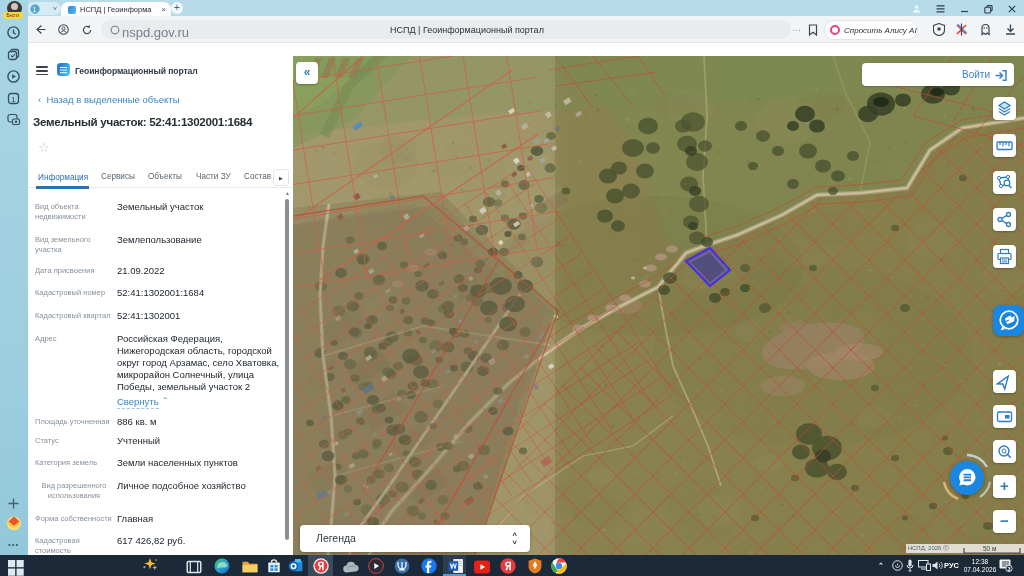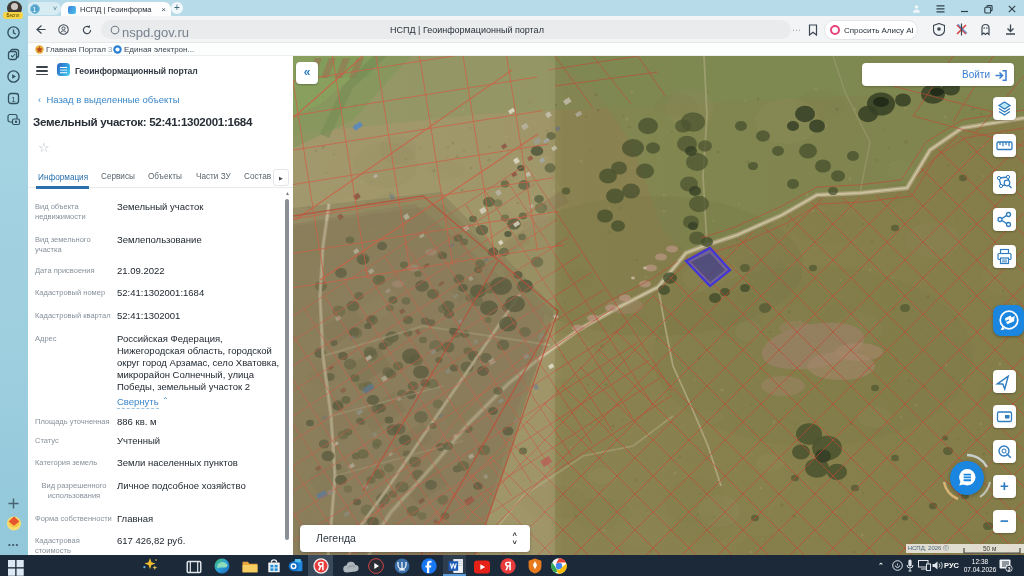--- a/index.html
+++ b/index.html
@@ -14,21 +14,21 @@
   #tab .x { position:absolute; right:5px; top:2.5px; color:#45505c; font-size:8px; }
   #tgroup { position:absolute; left:27px; top:2px; width:34px; height:13px; background:rgba(255,255,255,.45); border-radius:7px; }
   #tgroup .c1 { position:absolute; left:2.5px; top:1.5px; width:10px; height:10px; border-radius:50%; background:#55a4cc; border:1.5px solid #7fc4e0; font-size:7px; color:#fff; text-align:center; line-height:9.5px; }
   #tgroup .ch { position:absolute; right:4px; top:3px; font-size:7px; color:#48788e; }
   #newtab { position:absolute; left:171px; top:2px; width:12px; height:12px; border-radius:50%; background:rgba(255,255,255,.8); color:#3c6578; font-size:10px; line-height:11.5px; text-align:center; }
 
   #toolbar { position:absolute; left:0; top:16px; width:1024px; height:27px; background:#f3f4f5; border-bottom:1px solid #e6e8ea; }
   #omni { position:absolute; left:101px; top:4px; width:690px; height:19px; background:#e9ebed; border-radius:10px; }
   #omni .url { position:absolute; left:21px; top:4.5px; font-size:13px; color:#77828e; }
   #omni .ttl { position:absolute; left:289px; top:4.5px; font-size:9px; color:#2a313a; }
-  #alice { position:absolute; left:824px; top:3.5px; width:94px; height:20px; background:#fff; border:1px solid #e3e5e8; border-radius:10px; font-size:8px; color:#2a313a; }
+  #alice { position:absolute; left:824px; top:3.5px; width:94px; height:20px; background:#fff; border:1px solid #e3e5e8; border-radius:10px; font-size:8px; color:#2a313a;font-style:italic; }
   #alice .ring { position:absolute; left:5px; top:4.5px; width:10px; height:10px; border-radius:50%; border:2.5px solid #e8447c; }
   #alice .tx { position:absolute; left:19px; top:5px; white-space:nowrap; }
 
   #bookmarks { position:absolute; left:0; top:43px; width:1024px; height:13px; background:#fcfdfd; border-bottom:1px solid #eceeef; font-size:8px; color:#3f4854; }
   .bm { position:absolute; top:2px; white-space:nowrap; }
 
   
   #sidebar { position:absolute; left:0; top:0; width:28px; height:555px; background:linear-gradient(180deg,#a9d6e4 0%,#9ecfdf 60%,#92c8da 100%); z-index:30; }
   .sico { position:absolute; left:6px; width:15px; height:15px; color:#33505e; }
   #avatar { position:absolute; left:7px; top:1px; width:15px; height:15px; border-radius:50%; background:#3f3a36; overflow:hidden; }
@@ -1269,32 +1269,20 @@
       </svg>
     <svg style="position:absolute; left:979px; top:7px;" width="13" height="13" viewBox="0 0 13 13">
         <path d="M3,11.5 V5 a3.5,3.5 0 0 1 7,0 v6.5 l-1.8,-1.5 -1.7,1.5 -1.7,-1.5 Z" fill="none" stroke="#3c4754" stroke-width="1.2"></path>
         <circle cx="5.2" cy="5" r="0.8" fill="#3c4754"></circle>
         <circle cx="7.8" cy="5" r="0.8" fill="#3c4754"></circle>
       </svg>
     <svg style="position:absolute; left:1005px; top:8px;" width="11" height="11" viewBox="0 0 11 11">
         <path d="M5.5,0.5 V7 M2.5,4.5 L5.5,7.5 L8.5,4.5 M1,10 h9" fill="none" stroke="#3c4754" stroke-width="1.3"></path>
       </svg>
   </div>
-  <div id="bookmarks">
-    <svg style="position:absolute; left:35px; top:2px;" width="9" height="9" viewBox="0 0 9 9">
-        <circle cx="4.5" cy="4.5" r="4.2" fill="#e8b03c"></circle>
-        <path d="M4.5,1.2 l1,2.1 2.3,0.3 -1.7,1.6 0.4,2.3 -2,-1.1 -2,1.1 0.4,-2.3 -1.7,-1.6 2.3,-0.3 Z" fill="#b84a20"></path>
-      </svg>
-    <span class="bm" style="left:46px;">Главная Портал <span style="color:#9aa3ad;">3</span></span>
-    <svg style="position:absolute; left:113px; top:2px;" width="9" height="9" viewBox="0 0 9 9">
-        <circle cx="4.5" cy="4.5" r="4.2" fill="#2a7fd4"></circle>
-        <circle cx="4.5" cy="4.5" r="2.1" fill="#fff"></circle>
-      </svg>
-    <span class="bm" style="left:124px;">Единая электрон...</span>
-  </div>
 
   <div id="panel">
     <div id="phead">
       <div id="burger">
           <div></div>
           <div></div>
           <div></div>
         </div>
       <div id="plogo"></div>
       <div id="ptitle">Геоинформационный портал</div>

